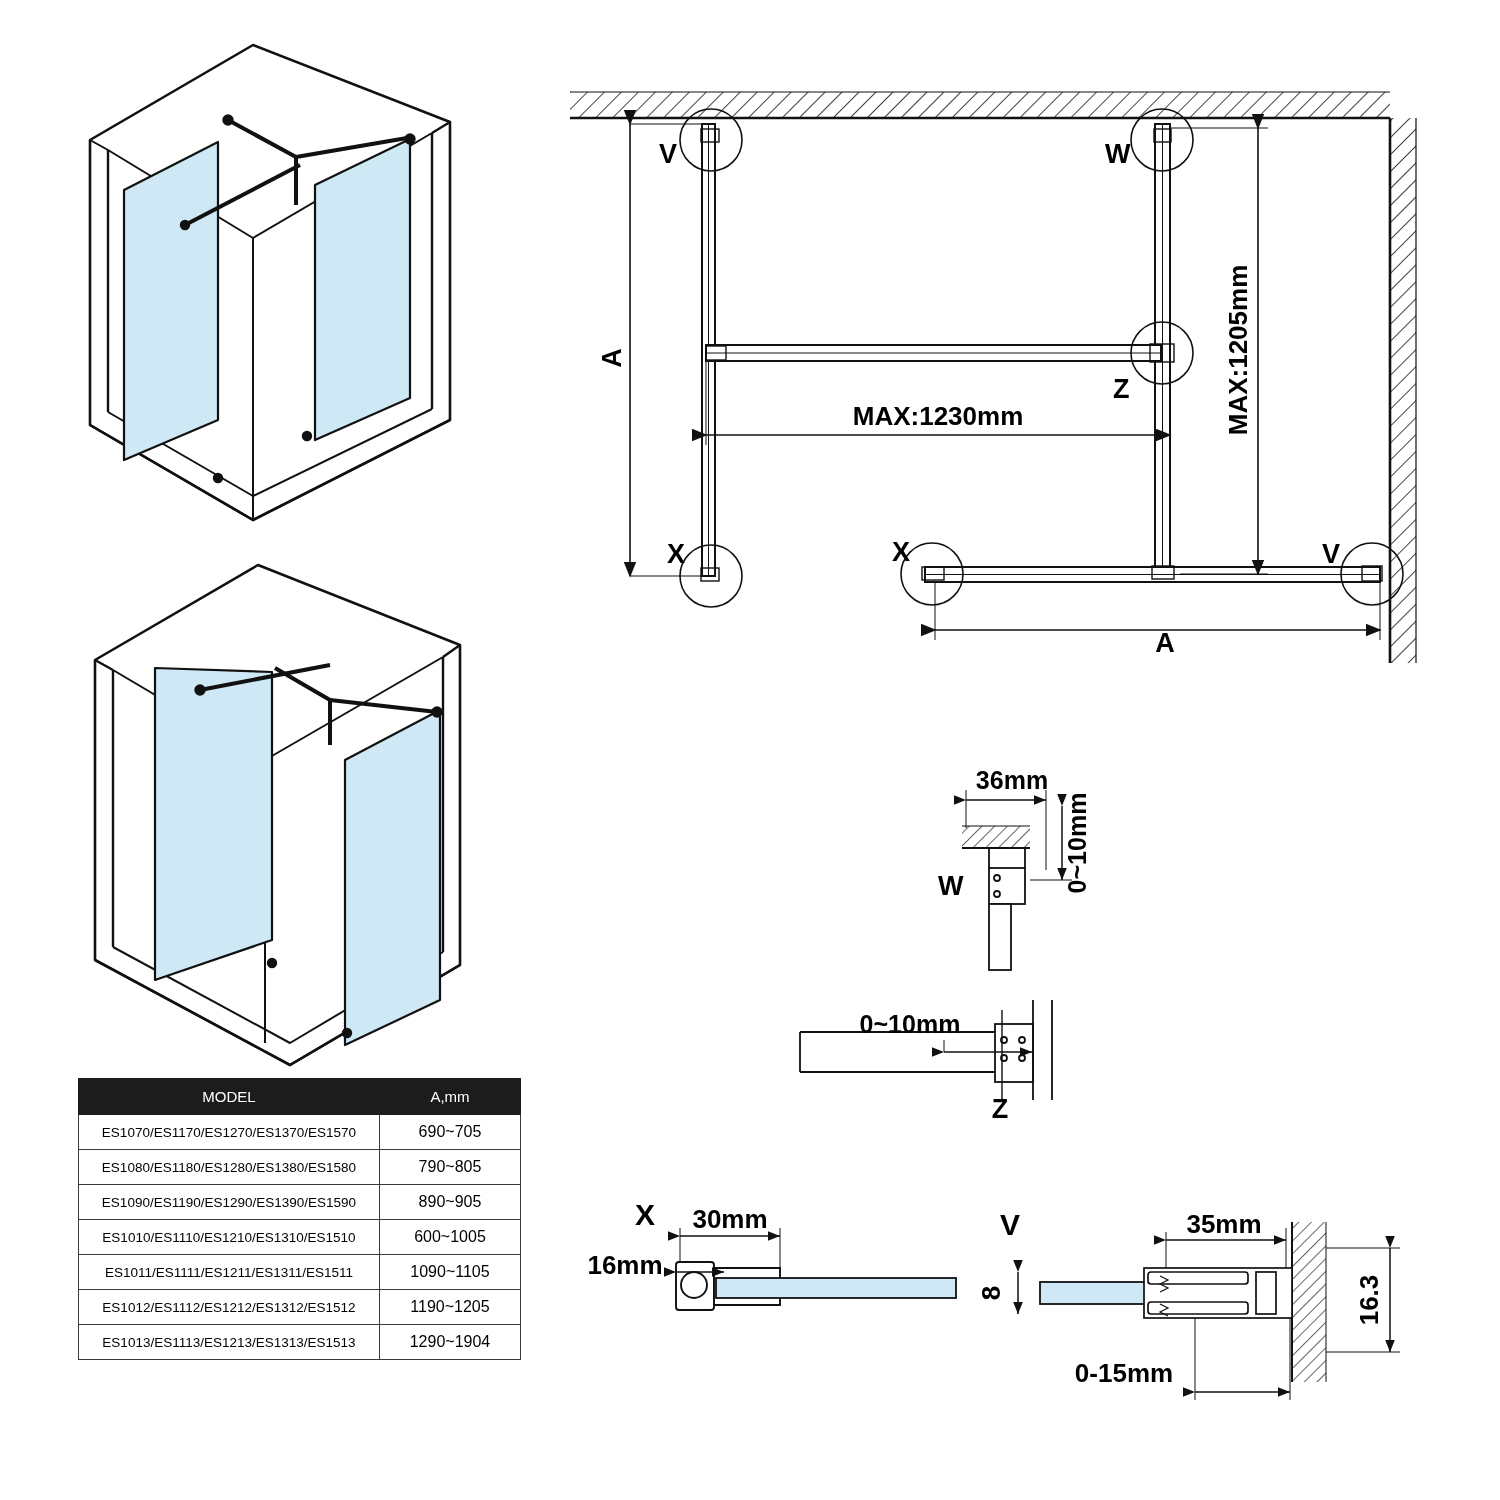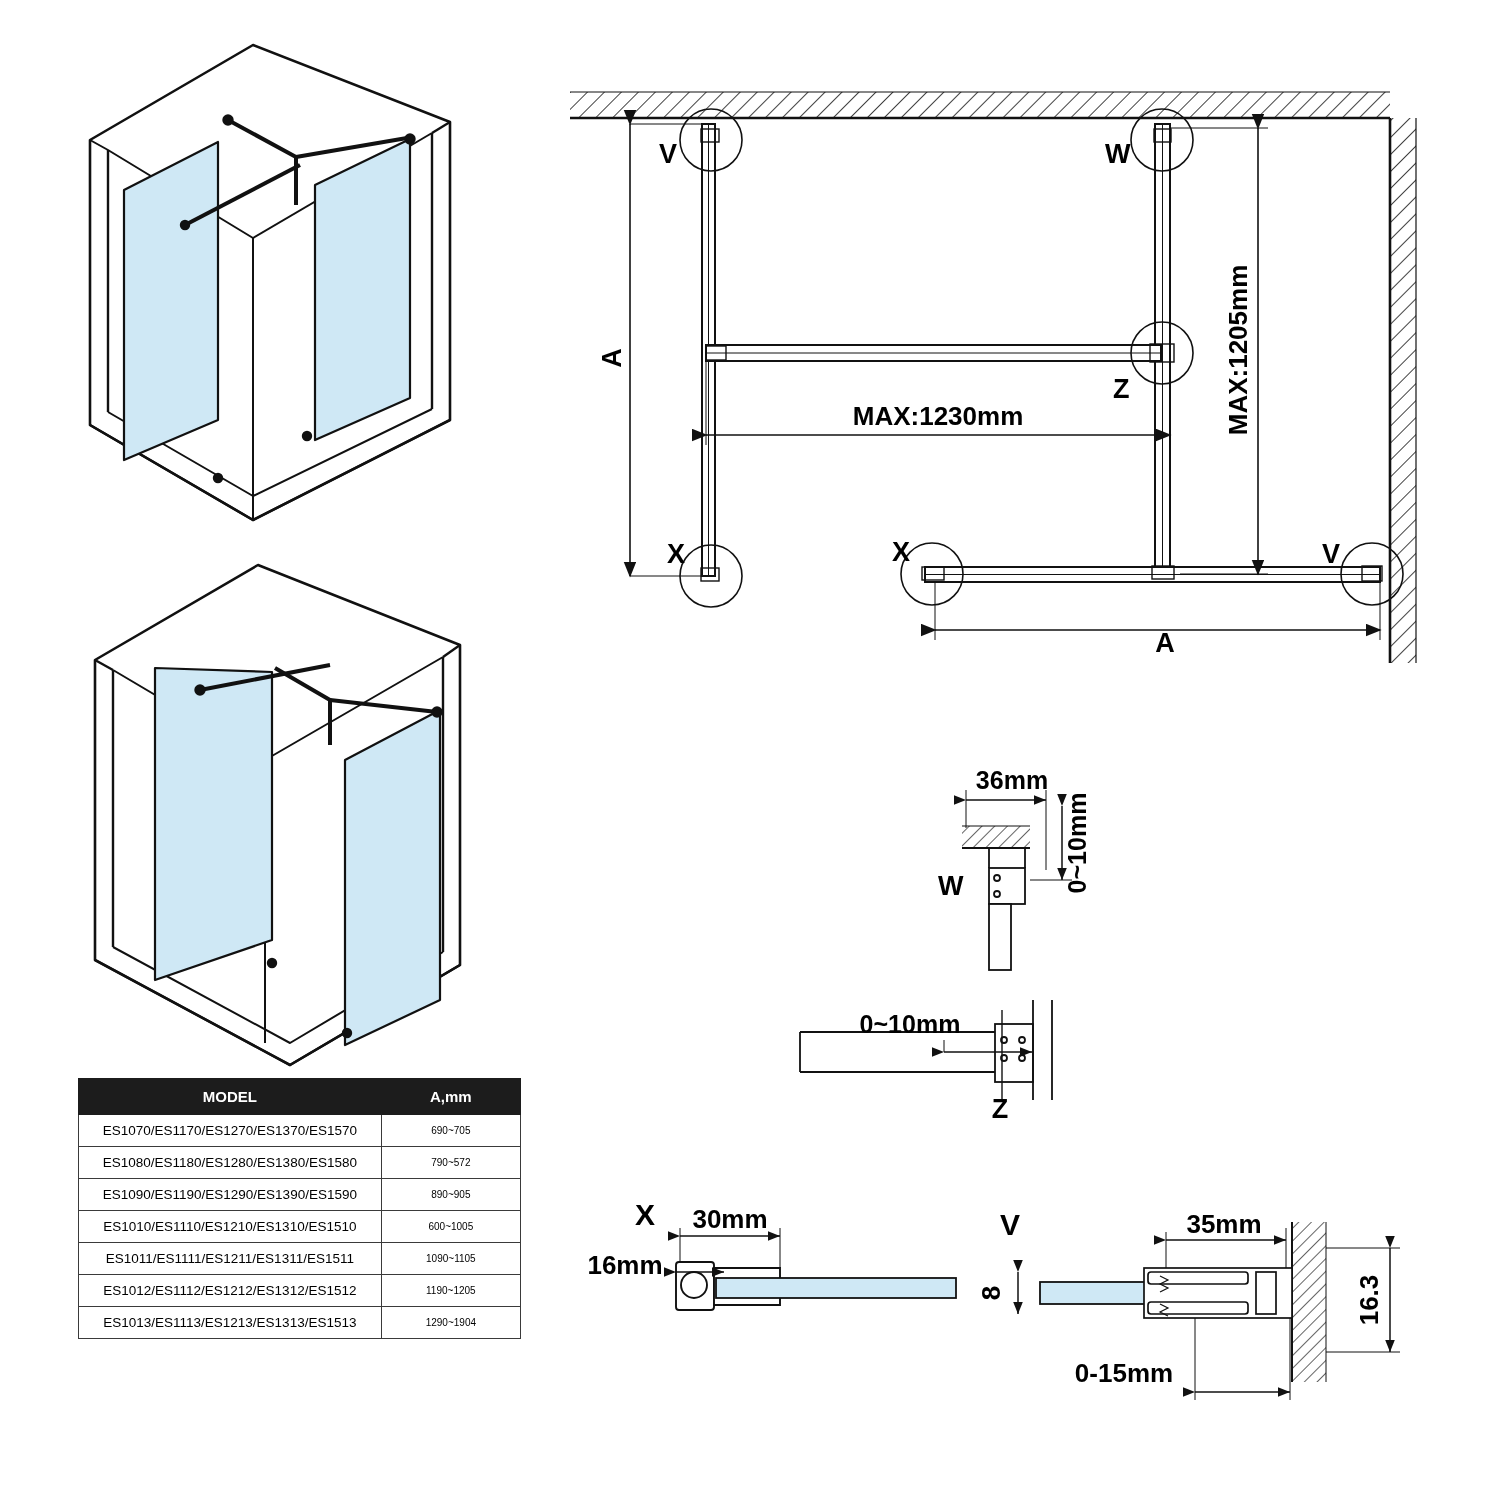--- a/index.html
+++ b/index.html
@@ -18,34 +18,34 @@
   
   .model-table{
     position:absolute;
     left:78px;top:1078px;
     width:443px;
     border-collapse:collapse;
     font-size:14px;
   }
   .model-table th{
     background:#1c1c1c;color:#fff;
-    font-size:15px;font-weight:bold;
+    font-size:15px;font-weight:normal;
     padding:9px 4px;
     border:1px solid #1c1c1c;
     text-align:center;
   }
   .model-table td{
     border:1px solid #3a3a3a;
     padding:8px 4px;
     text-align:center;
     font-size:13.5px;
     background:#fff;
   }
   .model-table td.c0{width:300px;}
-  .model-table td.c1{width:143px;font-size:10px;}
+  .model-table td.c1{width:143px;font-size:16px;}
 </style>
 </head>
 <body>
 
 <div class="stage">
 <svg width="1500" height="1500" viewBox="0 0 1500 1500" xmlns="http://www.w3.org/2000/svg">
   <defs>
     <pattern id="hatch" width="12" height="12" patternUnits="userSpaceOnUse" patternTransform="rotate(45)">
       <line x1="0" y1="0" x2="0" y2="12" stroke="#111" stroke-width="1.6"></line>
     </pattern>
@@ -299,21 +299,21 @@
       <th>A,mm</th>
     </tr>
   </thead>
   <tbody>
     <tr>
       <td class="c0">ES1070/ES1170/ES1270/ES1370/ES1570</td>
       <td class="c1">690~705</td>
     </tr>
     <tr>
       <td class="c0">ES1080/ES1180/ES1280/ES1380/ES1580</td>
-      <td class="c1">790~572</td>
+      <td class="c1">790~805</td>
     </tr>
     <tr>
       <td class="c0">ES1090/ES1190/ES1290/ES1390/ES1590</td>
       <td class="c1">890~905</td>
     </tr>
     <tr>
       <td class="c0">ES1010/ES1110/ES1210/ES1310/ES1510</td>
       <td class="c1">600~1005</td>
     </tr>
     <tr>

